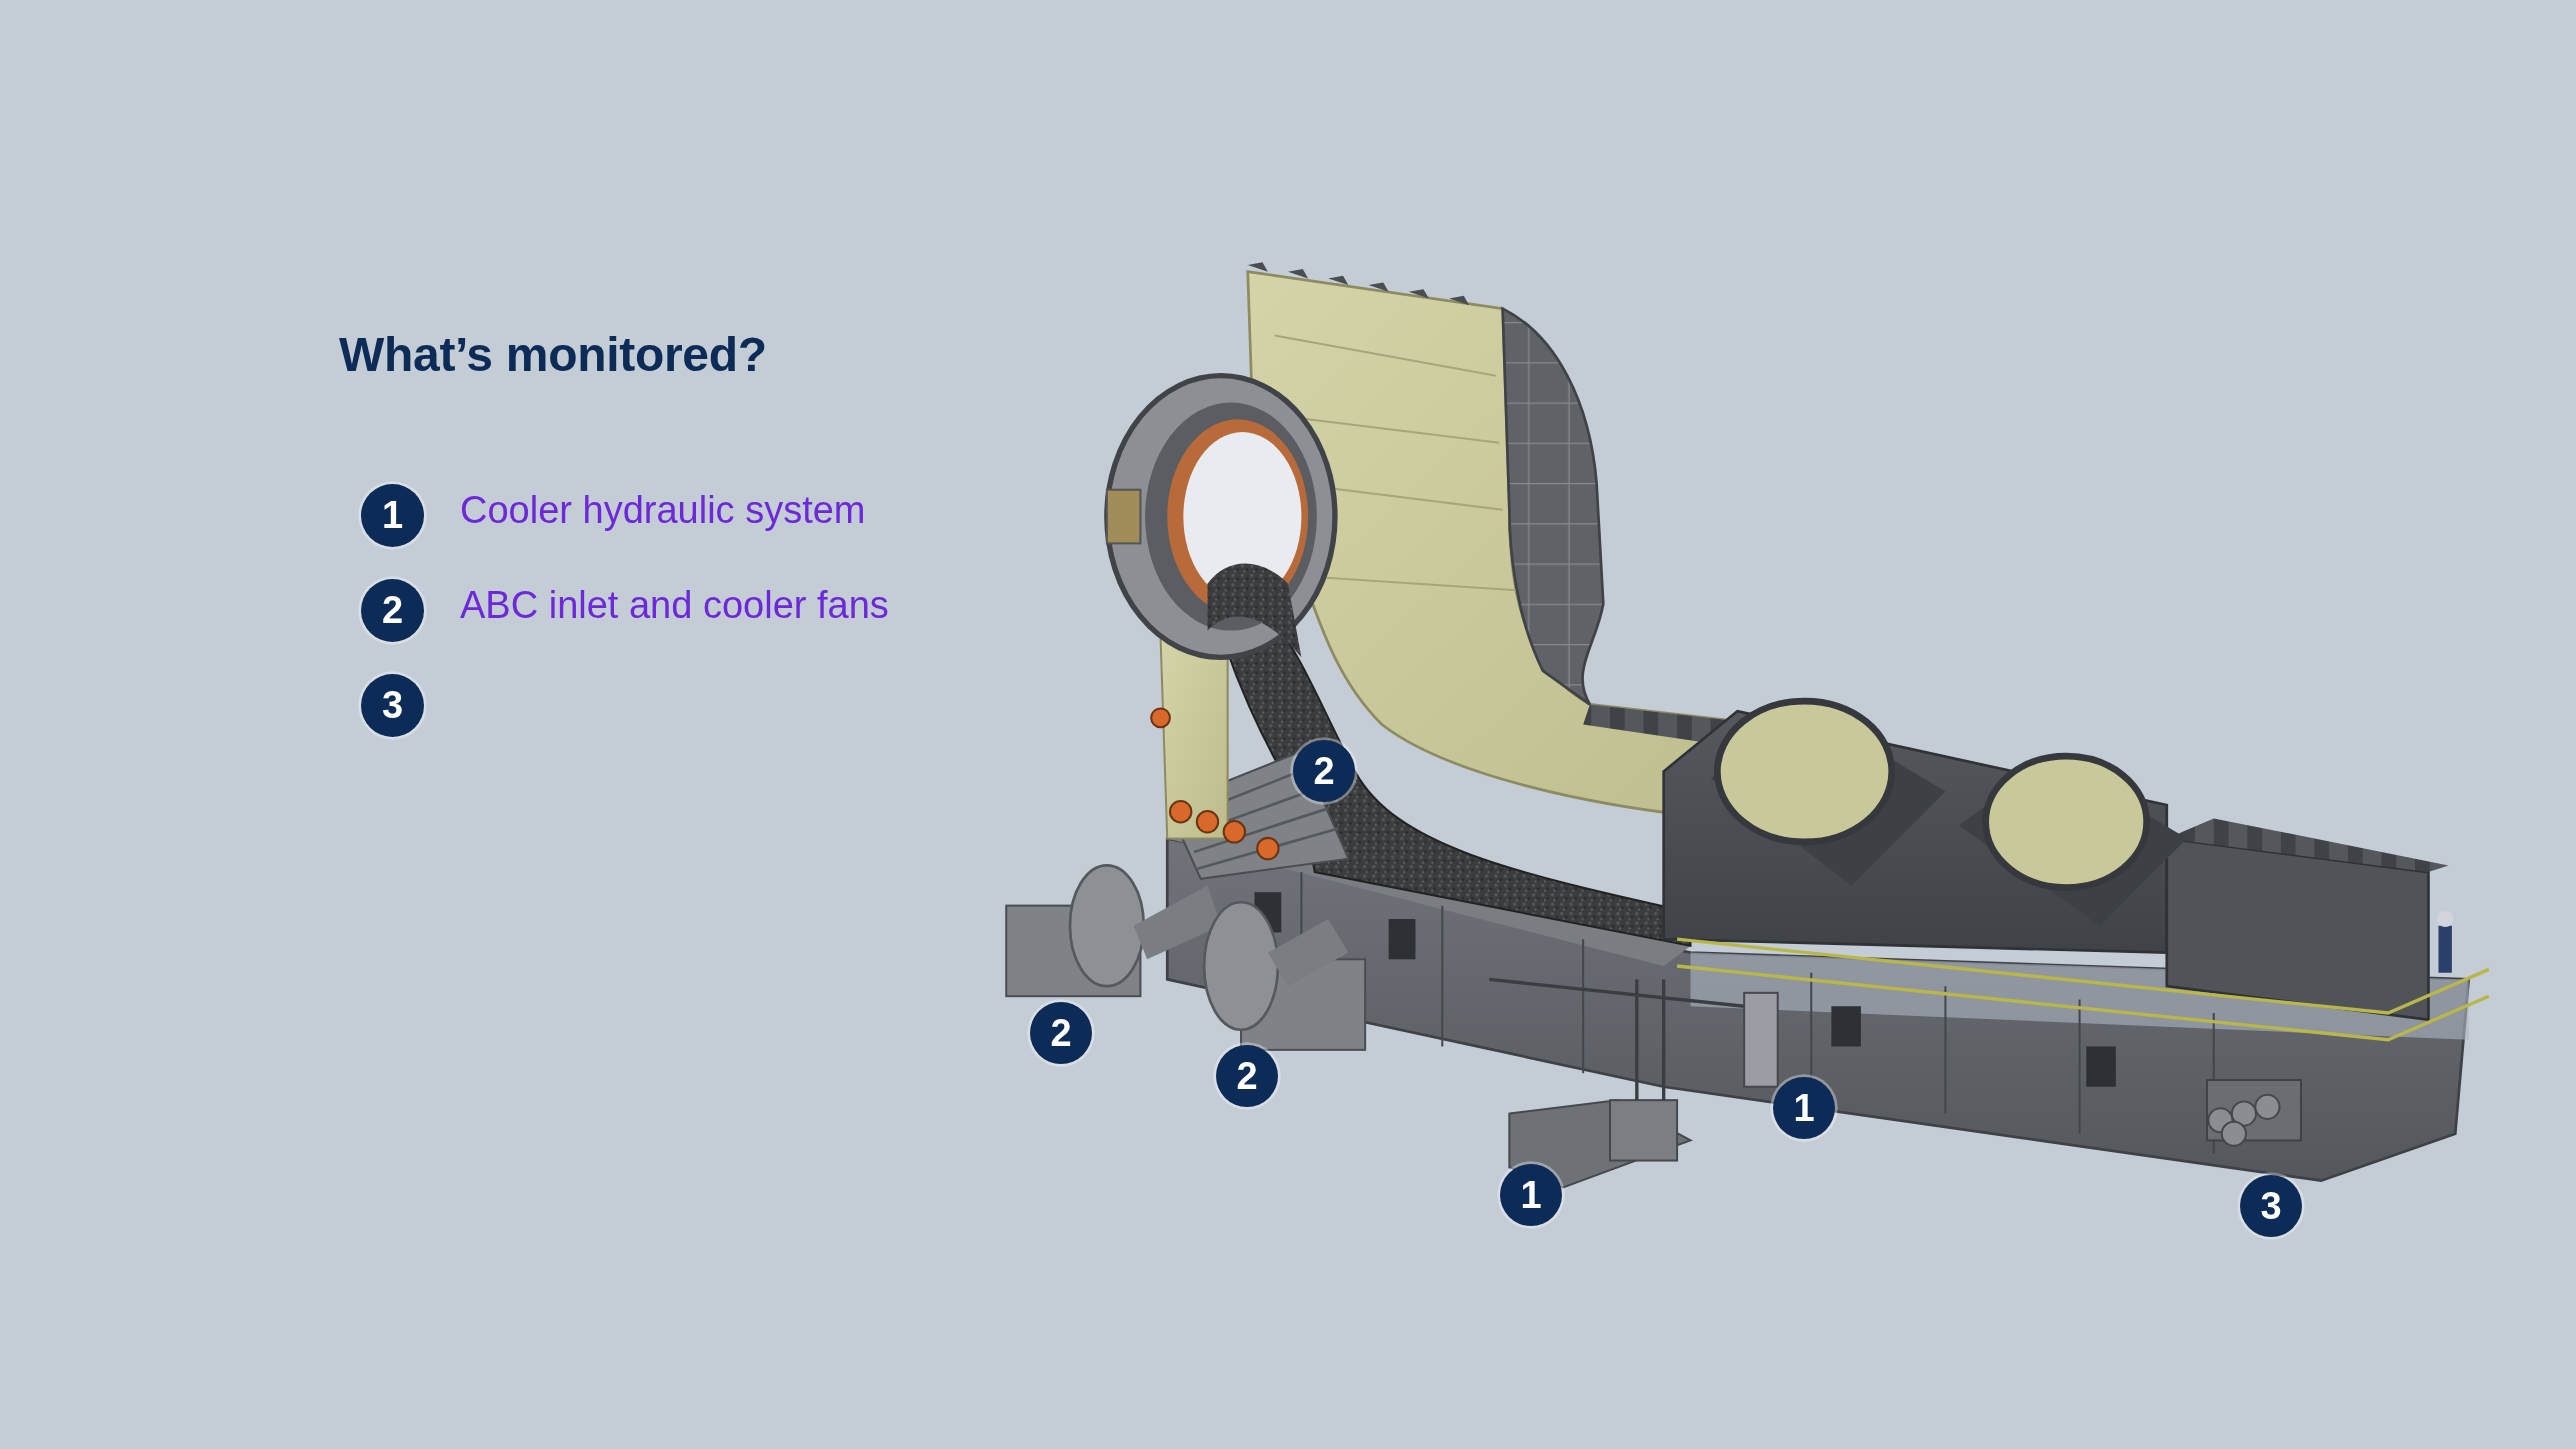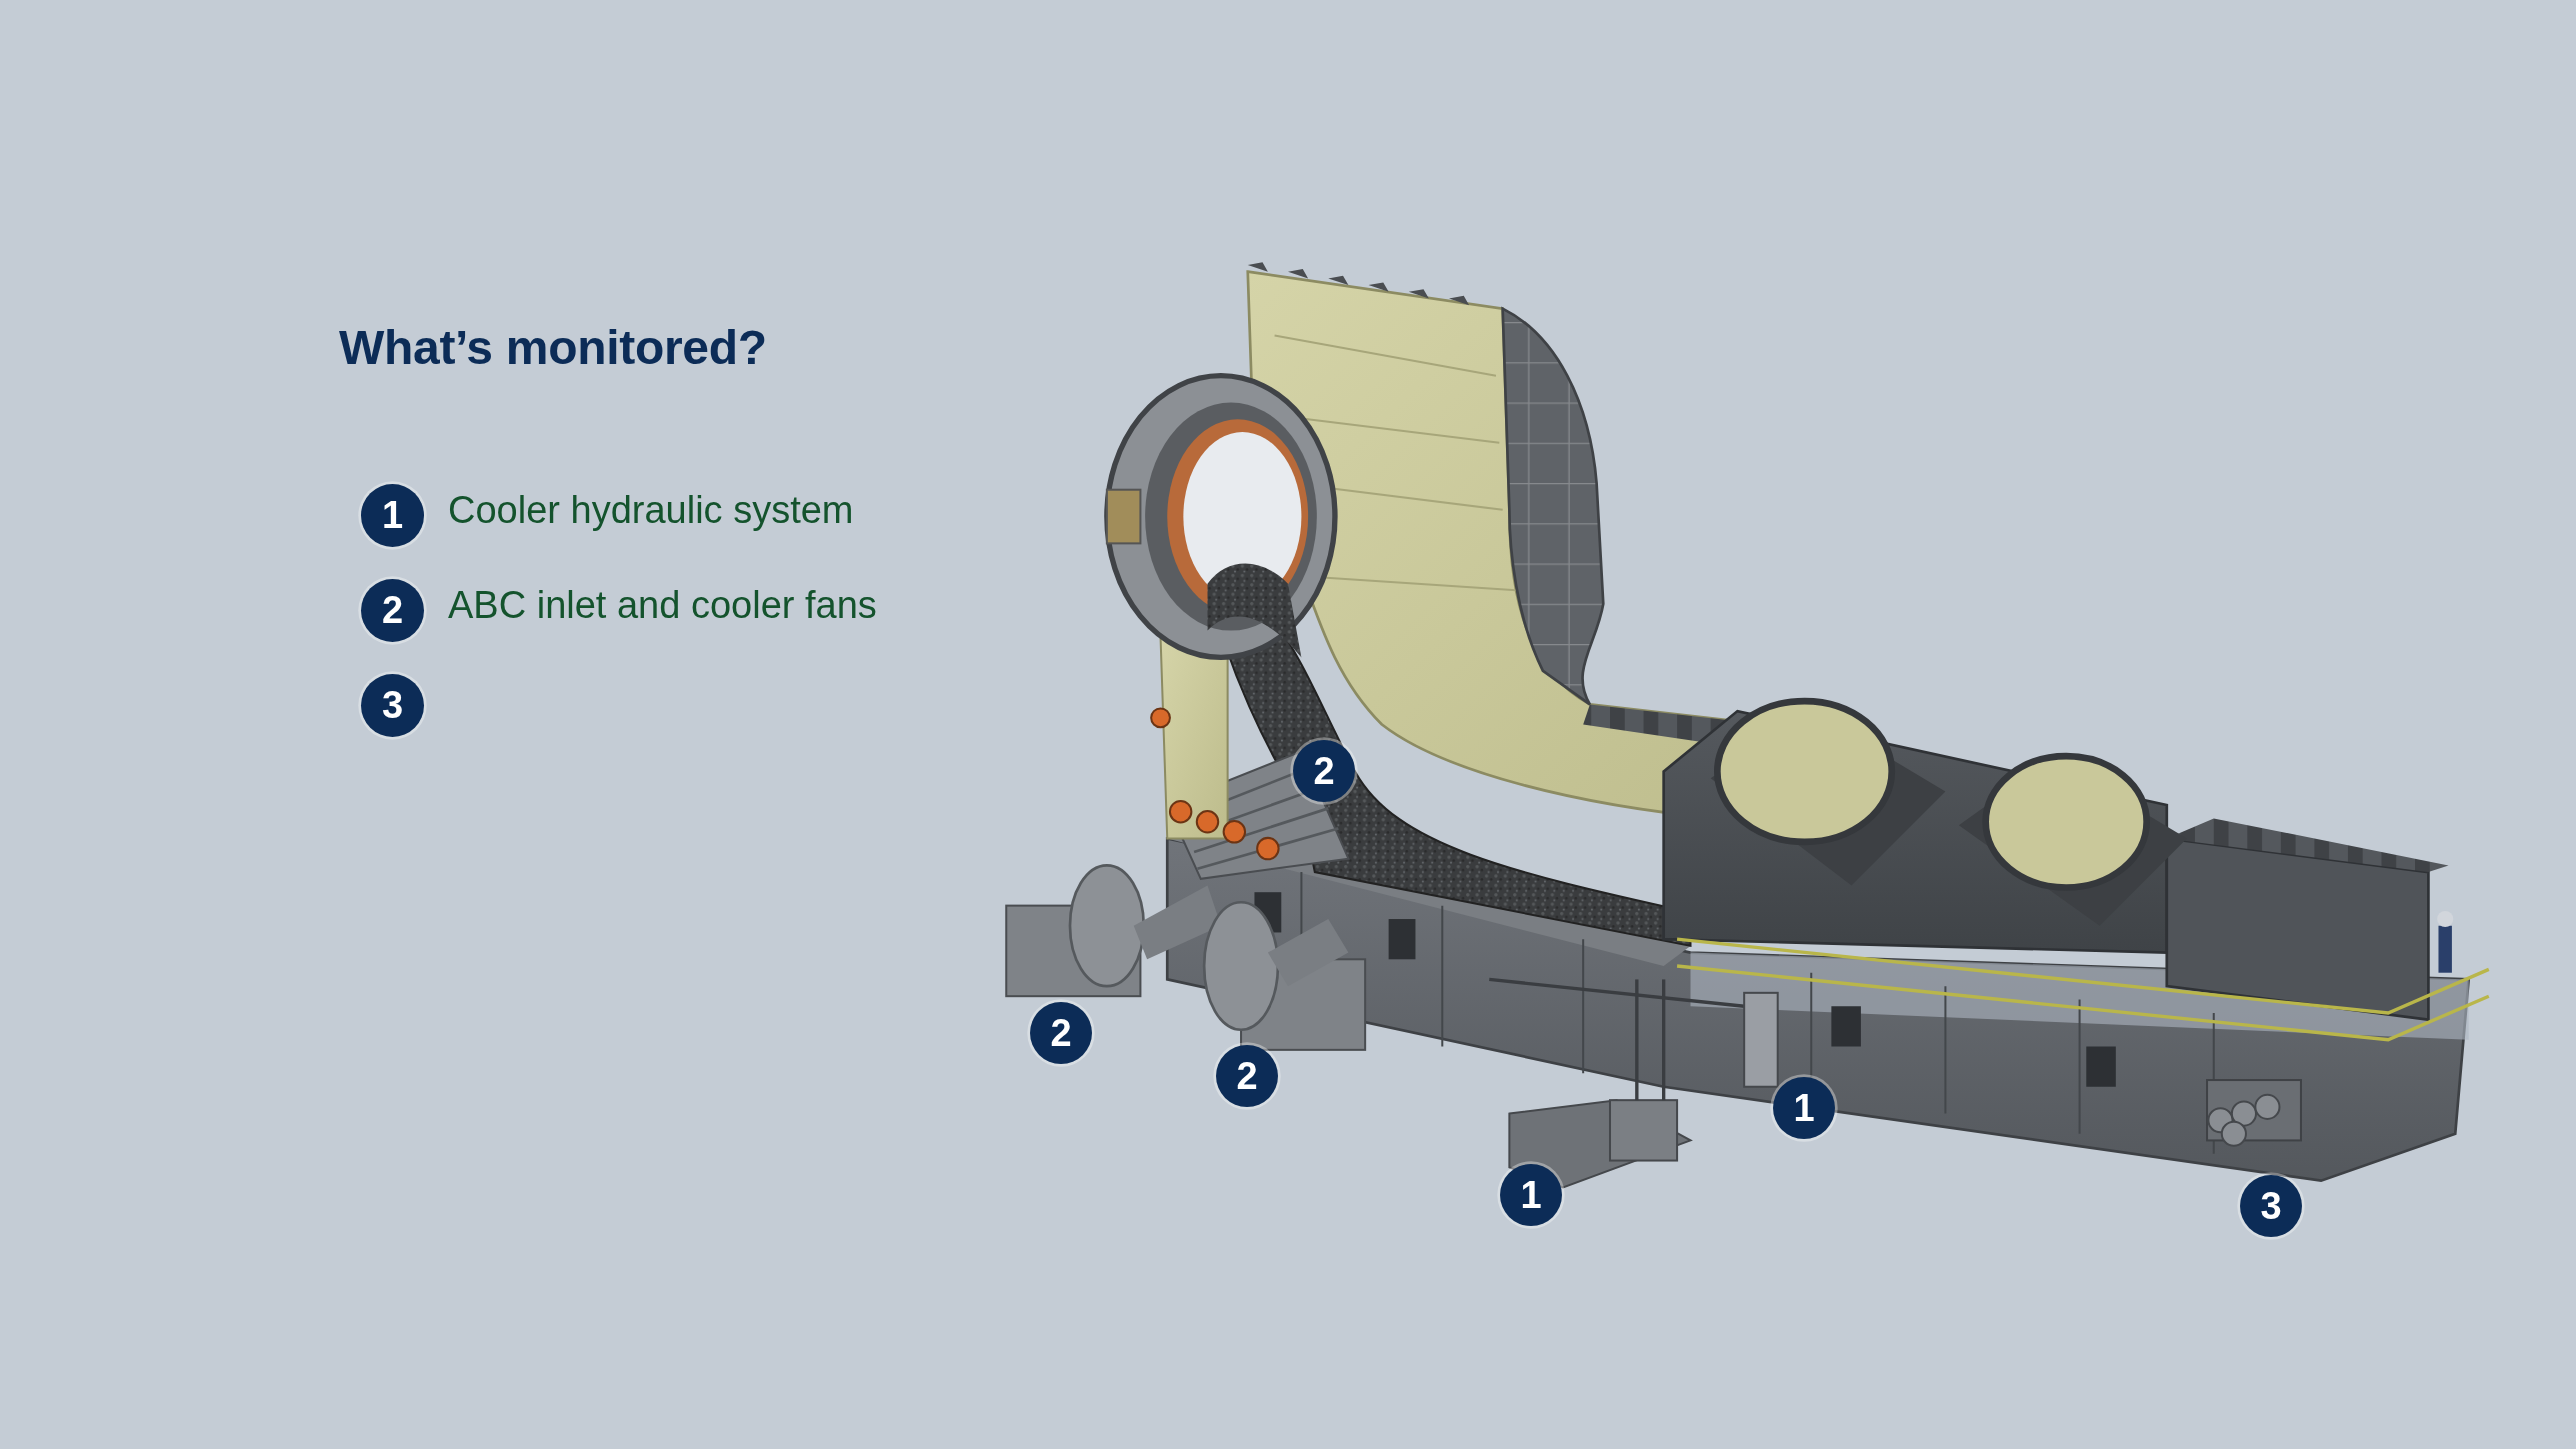--- a/index.html
+++ b/index.html
@@ -3,36 +3,36 @@
 <meta charset="utf-8">
 <style>
   html, body { margin: 0; padding: 0; }
   body {
     width: 2576px; height: 1449px; overflow: hidden;
     background: #c4ccd5;
     font-family: "Liberation Sans", "DejaVu Sans", sans-serif;
     position: relative;
   }
   .title {
-    position: absolute; left: 339px; top: 320px;
+    position: absolute; left: 339px; top: 327px;
     font-size: 48px; font-weight: 700; color: #0c2c57;
     letter-spacing: -0.3px; margin: 0;
   }
   .legend { position: absolute; left: 361px; top: 483px; }
   .legend-item {
     display: flex; align-items: center; height: 64px; margin-bottom: 31px;
   }
   .badge {
     display: flex; align-items: center; justify-content: center;
     background: #0c2c57; color: #ffffff; border-radius: 50%;
     font-weight: 700; box-shadow: 0 0 0 2.7px rgba(255,255,255,0.35);
   }
   .legend .badge { width: 63px; height: 63px; font-size: 38px; flex: 0 0 auto; }
   .legend-label {
-    margin-left: 24px; font-size: 38px; color: #14532d; margin-top: -9.4px;
+    margin-left: 36px; font-size: 38px; color: #6d28d9; margin-top: -9.4px;
   }
   .diagram { position: absolute; left: 0; top: 0; width: 2576px; height: 1449px; }
   .callout {
     position: absolute; width: 62px; height: 62px; font-size: 38px;
     transform: translate(-50%, -50%);
   }
 </style>
 </head>
 <body>
 

